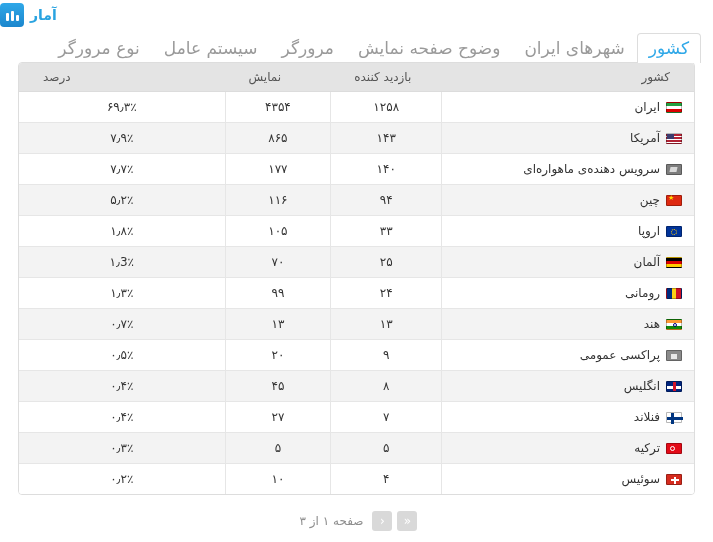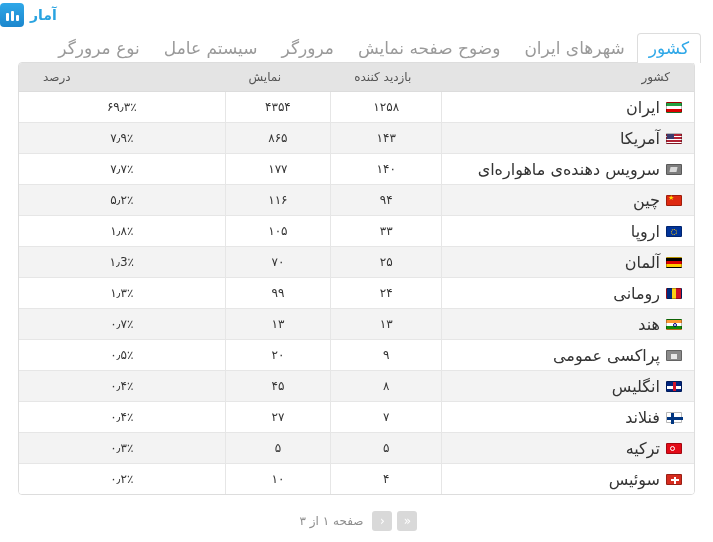--- a/index.html
+++ b/index.html
@@ -125,21 +125,21 @@
   table.stats tbody td.c-last{border-left:none;}
   .cellrow{display:flex;flex-direction:row;align-items:center;justify-content:flex-start;gap:6px;}
   .flag{
     width:16px;height:11px;
     flex:0 0 16px;
     border:1px solid rgba(0,0,0,.28);
     box-sizing:border-box;
     display:block;
     border-radius:1px;
   }
-  .lbl{font-size:16px;color:#333;}
+  .lbl{font-size:12px;color:#333;}
 
   
   .f-ir{background:linear-gradient(180deg,#239f40 0 33.3%,#ffffff 33.3% 66.6%,#da0000 66.6% 100%);}
   .f-us{background:repeating-linear-gradient(180deg,#b22234 0 1.6px,#ffffff 1.6px 3.2px);position:relative;}
   .f-us::after{content:"";position:absolute;left:0;top:0;width:7px;height:5px;background:#3c3b6e;}
   .f-sat{background:#7d7d7d;position:relative;}
   .f-sat::after{content:"";position:absolute;left:3px;top:2px;width:7px;height:5px;background:#d9d9d9;transform:skewX(-12deg);}
   .f-cn{background:#de2910;position:relative;}
   .f-cn::after{content:"★";position:absolute;left:1px;top:-3px;color:#ffde00;font-size:7px;line-height:11px;}
   .f-eu{background:#003399;position:relative;}

